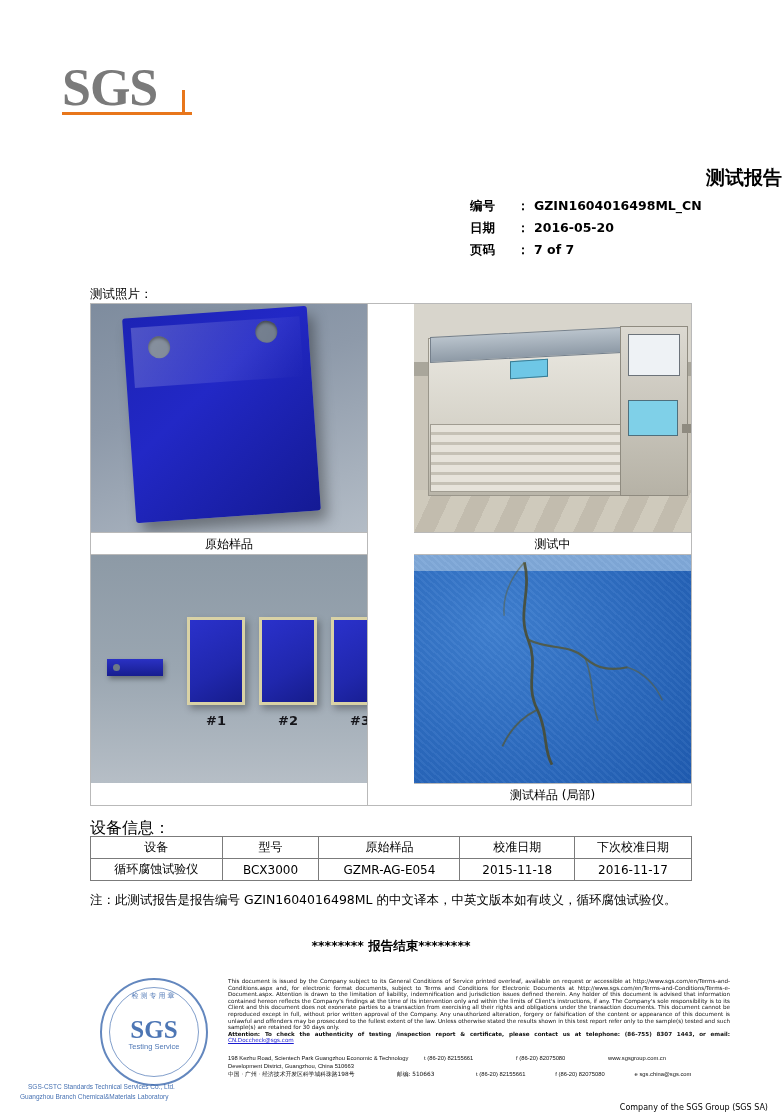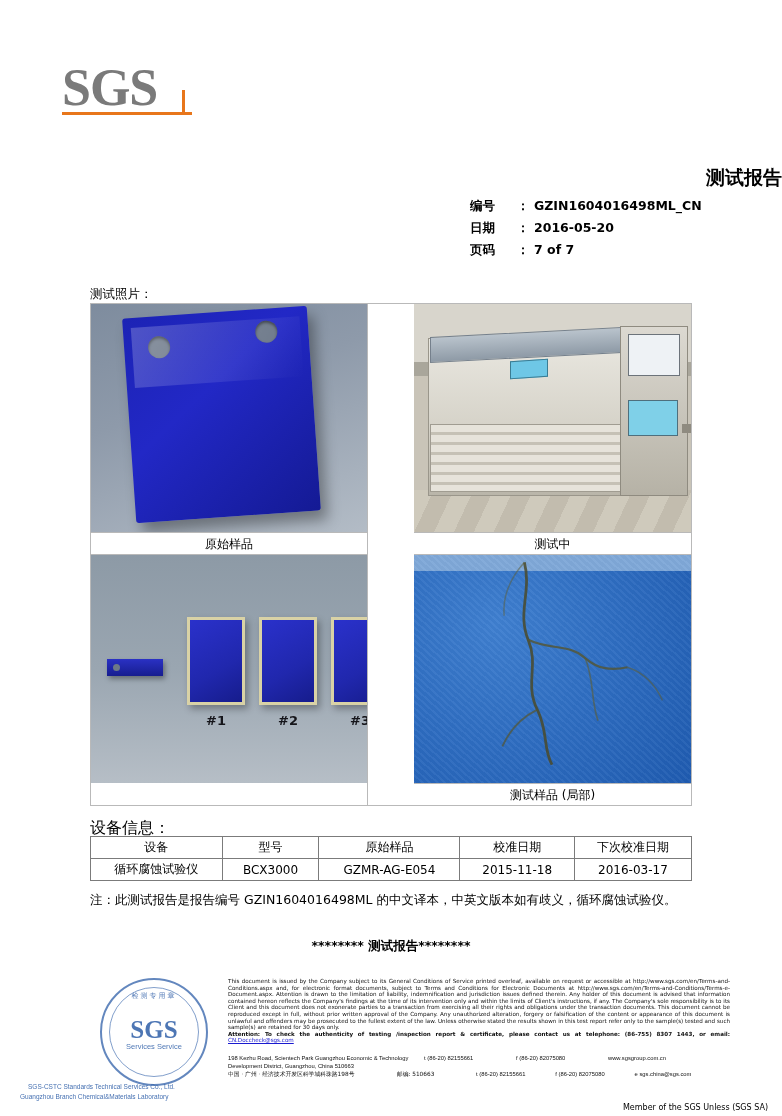--- a/index.html
+++ b/index.html
@@ -429,36 +429,36 @@
       <td>校准日期</td>
       <td>下次校准日期</td>
     </tr>
   </thead>
   <tbody>
     <tr>
       <td>循环腐蚀试验仪</td>
       <td>BCX3000</td>
       <td>GZMR-AG-E054</td>
       <td>2015-11-18</td>
-      <td>2016-03-17</td>
+      <td>2016-11-17</td>
     </tr>
   </tbody>
 </table>
 
 <div class="note">注：此测试报告是报告编号 GZIN1604016498ML 的中文译本，中英文版本如有歧义，循环腐蚀试验仪。</div>
-<div class="end-mark">******** 测试报告********</div>
+<div class="end-mark">******** 报告结束********</div>
 
 <div class="footer">
 
   <div class="stamp">
     <div class="ring"></div>
     <div class="ring2"></div>
     <div class="cn-top">检测专用章</div>
     <div class="sgs">SGS</div>
-    <div class="sub">Services Service</div>
+    <div class="sub">Testing Service</div>
   </div>
   <div class="stamp-cap1">SGS-CSTC Standards Technical Services Co., Ltd.</div>
   <div class="stamp-cap2">Guangzhou Branch Chemical&amp;Materials Laboratory</div>
 
   <div class="legal">
     <span>This document is issued by the Company subject to its General Conditions of Service printed overleaf, available on request or accessible at http://www.sgs.com/en/Terms-and-Conditions.aspx and, for electronic format documents, subject to Terms and Conditions for Electronic Documents at http://www.sgs.com/en/Terms-and-Conditions/Terms-e-Document.aspx. Attention is drawn to the limitation of liability, indemnification and jurisdiction issues defined therein. Any holder of this document is advised that information contained hereon reflects the Company's findings at the time of its intervention only and within the limits of Client's instructions, if any. The Company's sole responsibility is to its Client and this document does not exonerate parties to a transaction from exercising all their rights and obligations under the transaction documents. This document cannot be reproduced except in full, without prior written approval of the Company. Any unauthorized alteration, forgery or falsification of the content or appearance of this document is unlawful and offenders may be prosecuted to the fullest extent of the law. Unless otherwise stated the results shown in this test report refer only to the sample(s) tested and such sample(s) are retained for 30 days only.</span>
     <br>
     <span class="attn">Attention: To check the authenticity of testing /inspection report &amp; certificate, please contact us at telephone: (86-755) 8307 1443,</span>
     <span class="attn">or email:</span>
     <a href="#">CN.Doccheck@sgs.com</a>
@@ -473,14 +473,14 @@
     </div>
     <div class="row">
       <span class="c1 cn">中国 · 广州 · 经济技术开发区科学城科珠路198号</span>
       <span class="c2 cn">邮编: 510663</span>
       <span class="c3">t (86-20) 82155661</span>
       <span class="c3">f (86-20) 82075080</span>
       <span class="c4">e sgs.china@sgs.com</span>
     </div>
   </div>
 
-  <div class="member">Member of the SGS Unless (SGS SA)</div>
+  <div class="member">Company of the SGS Group (SGS SA)</div>
 </div>
 
 </body></html>

